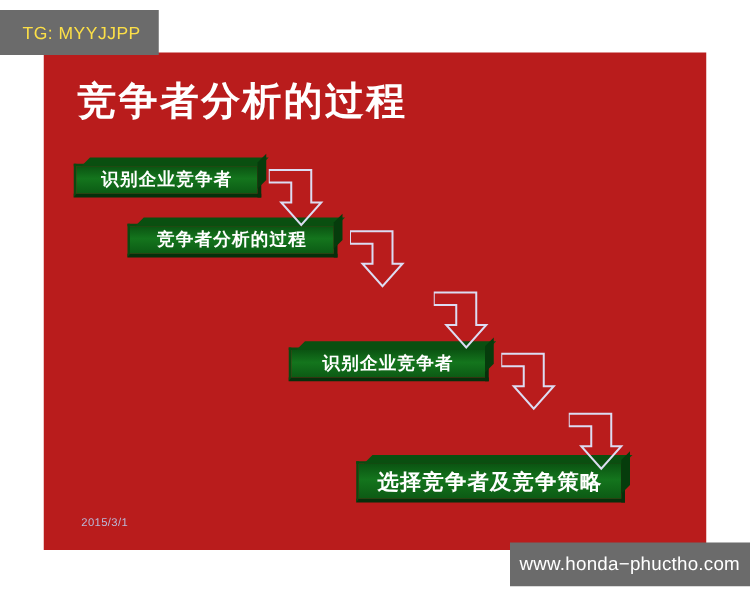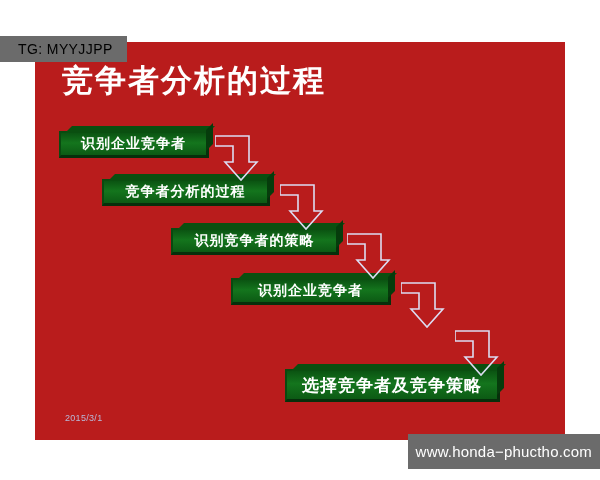--- a/index.html
+++ b/index.html
@@ -124,29 +124,28 @@
     color: #b9b9d8;
     font-size: 9px;
     letter-spacing: 0.3px;
   }
 
   
   #tg-badge {
     position: absolute;
     left: 0;
     top: 8px;
-    height: 26px;
+    height: 36px;
     padding: 0 14px 0 18px;
     background: #6b6b6b;
-    color: #000000;
+    color: #fde047;
     font-size: 14px;
     display: flex;
     align-items: center;
     letter-spacing: 0.4px;
-    margin-top: 28px;
   }
   #watermark {
     position: absolute;
     right: 0;
     bottom: 11px;
     height: 35px;
     padding: 0 8px;
     background: #6b6b6b;
     color: #ffffff;
     font-size: 15px;
@@ -163,23 +162,20 @@
   <div id="slide">
 
     <div id="slide-title">竞争者分析的过程</div>
 
     <div class="flow-box box-0">
       <span class="box-label">识别企业竞争者</span>
     </div>
     <div class="flow-box box-1">
       <span class="box-label">竞争者分析的过程</span>
     </div>
-    <div class="flow-box box-2">
-      <span class="box-label">识别竞争者的策略</span>
-    </div>
     <div class="flow-box box-3">
       <span class="box-label">识别企业竞争者</span>
     </div>
     <div class="flow-box box-5">
       <span class="box-label">选择竞争者及竞争策略</span>
     </div>
 
     <div class="arrow arrow-0">
       <svg width="60" height="52" viewBox="0 0 60 52">
         <path class="arrow-path" d="M0 2 L34 2 L34 28 L42 28 L26 46 L10 28 L18 28 L18 12 L0 12 Z"></path>

